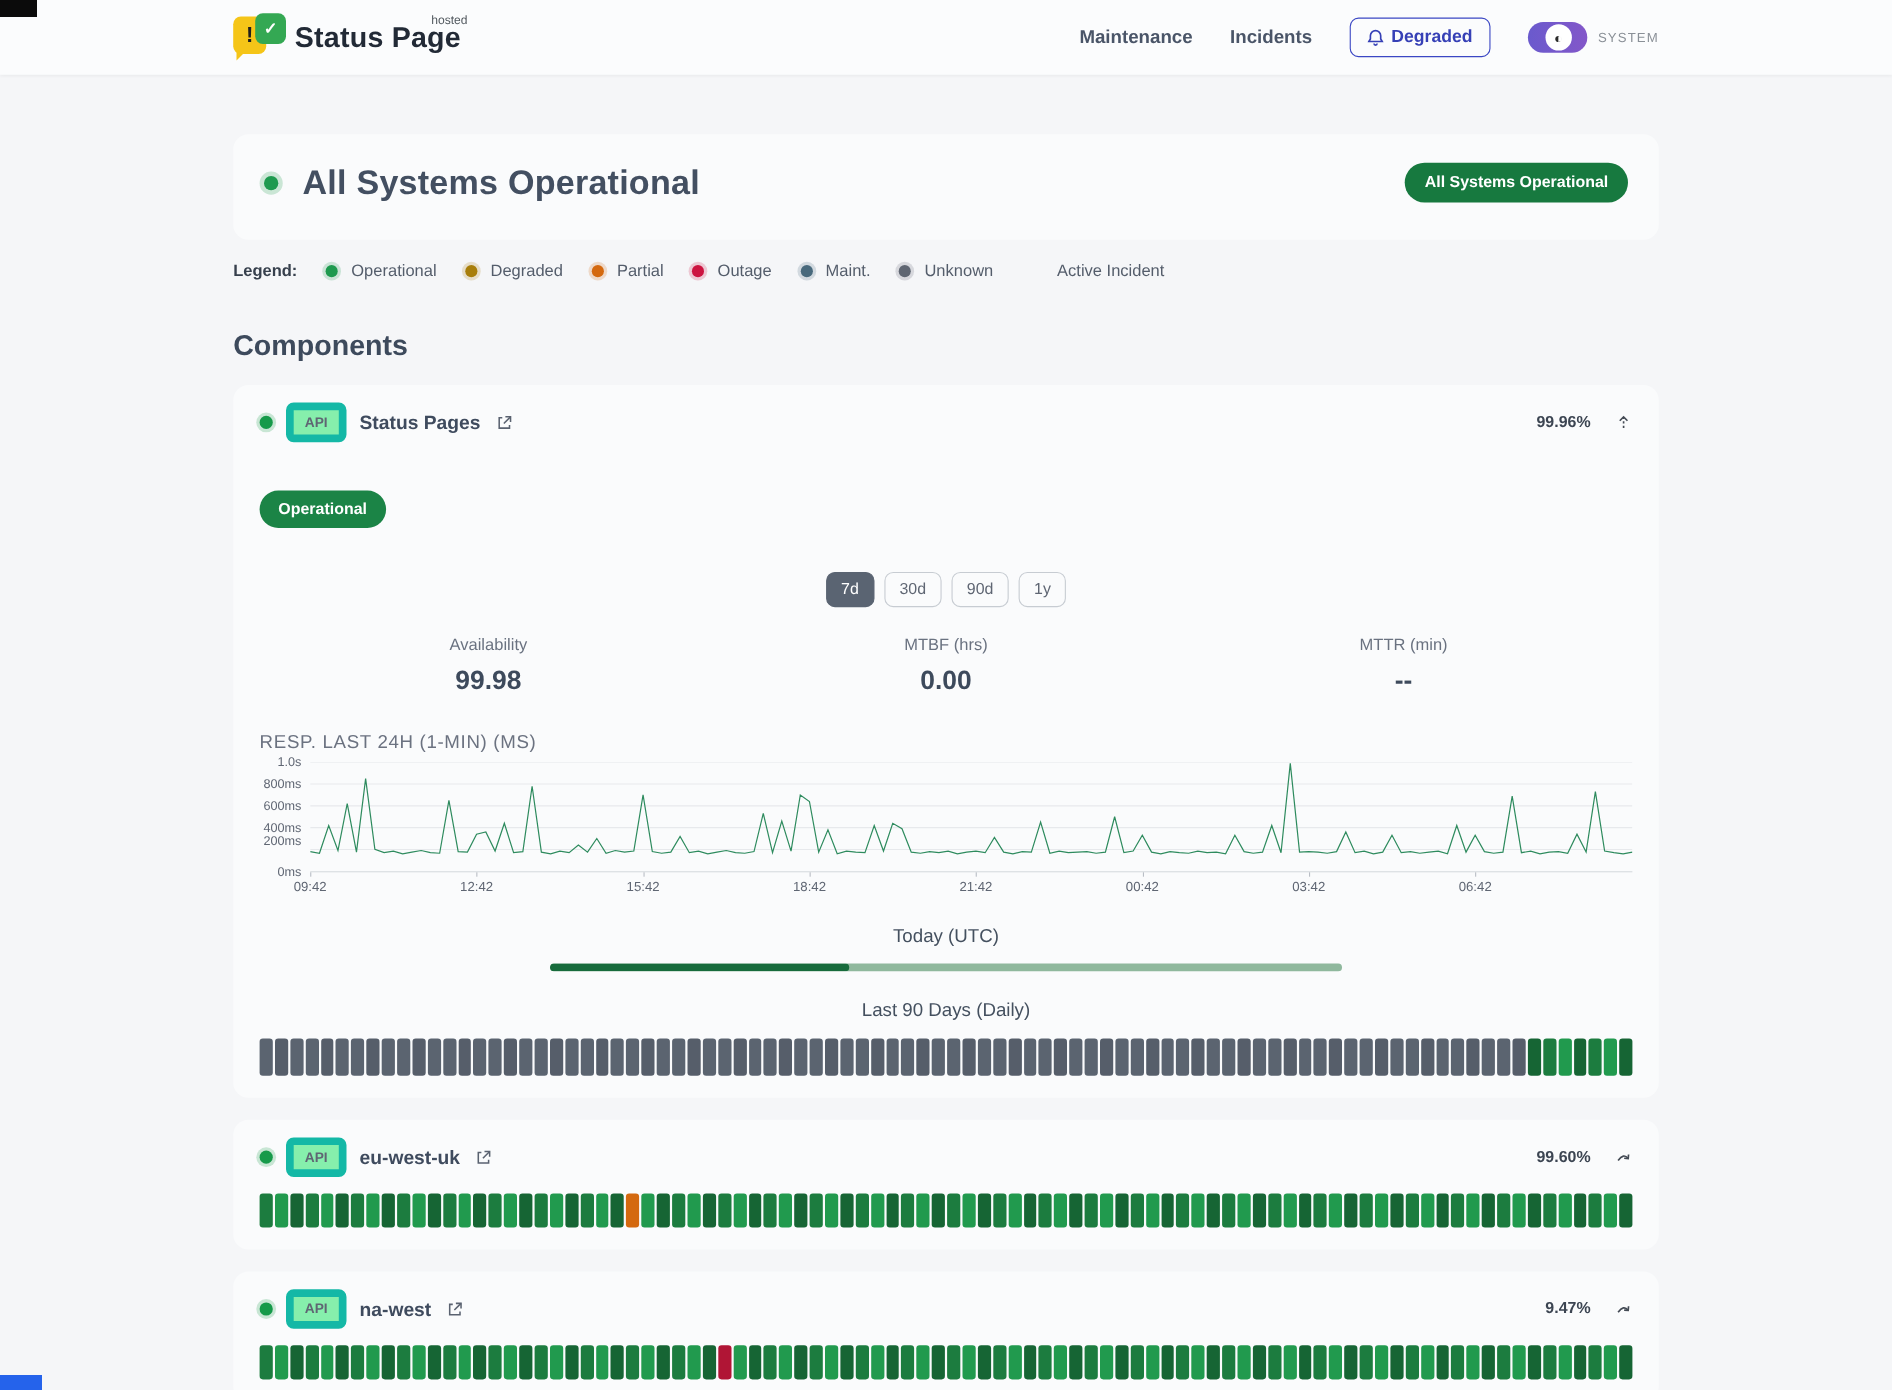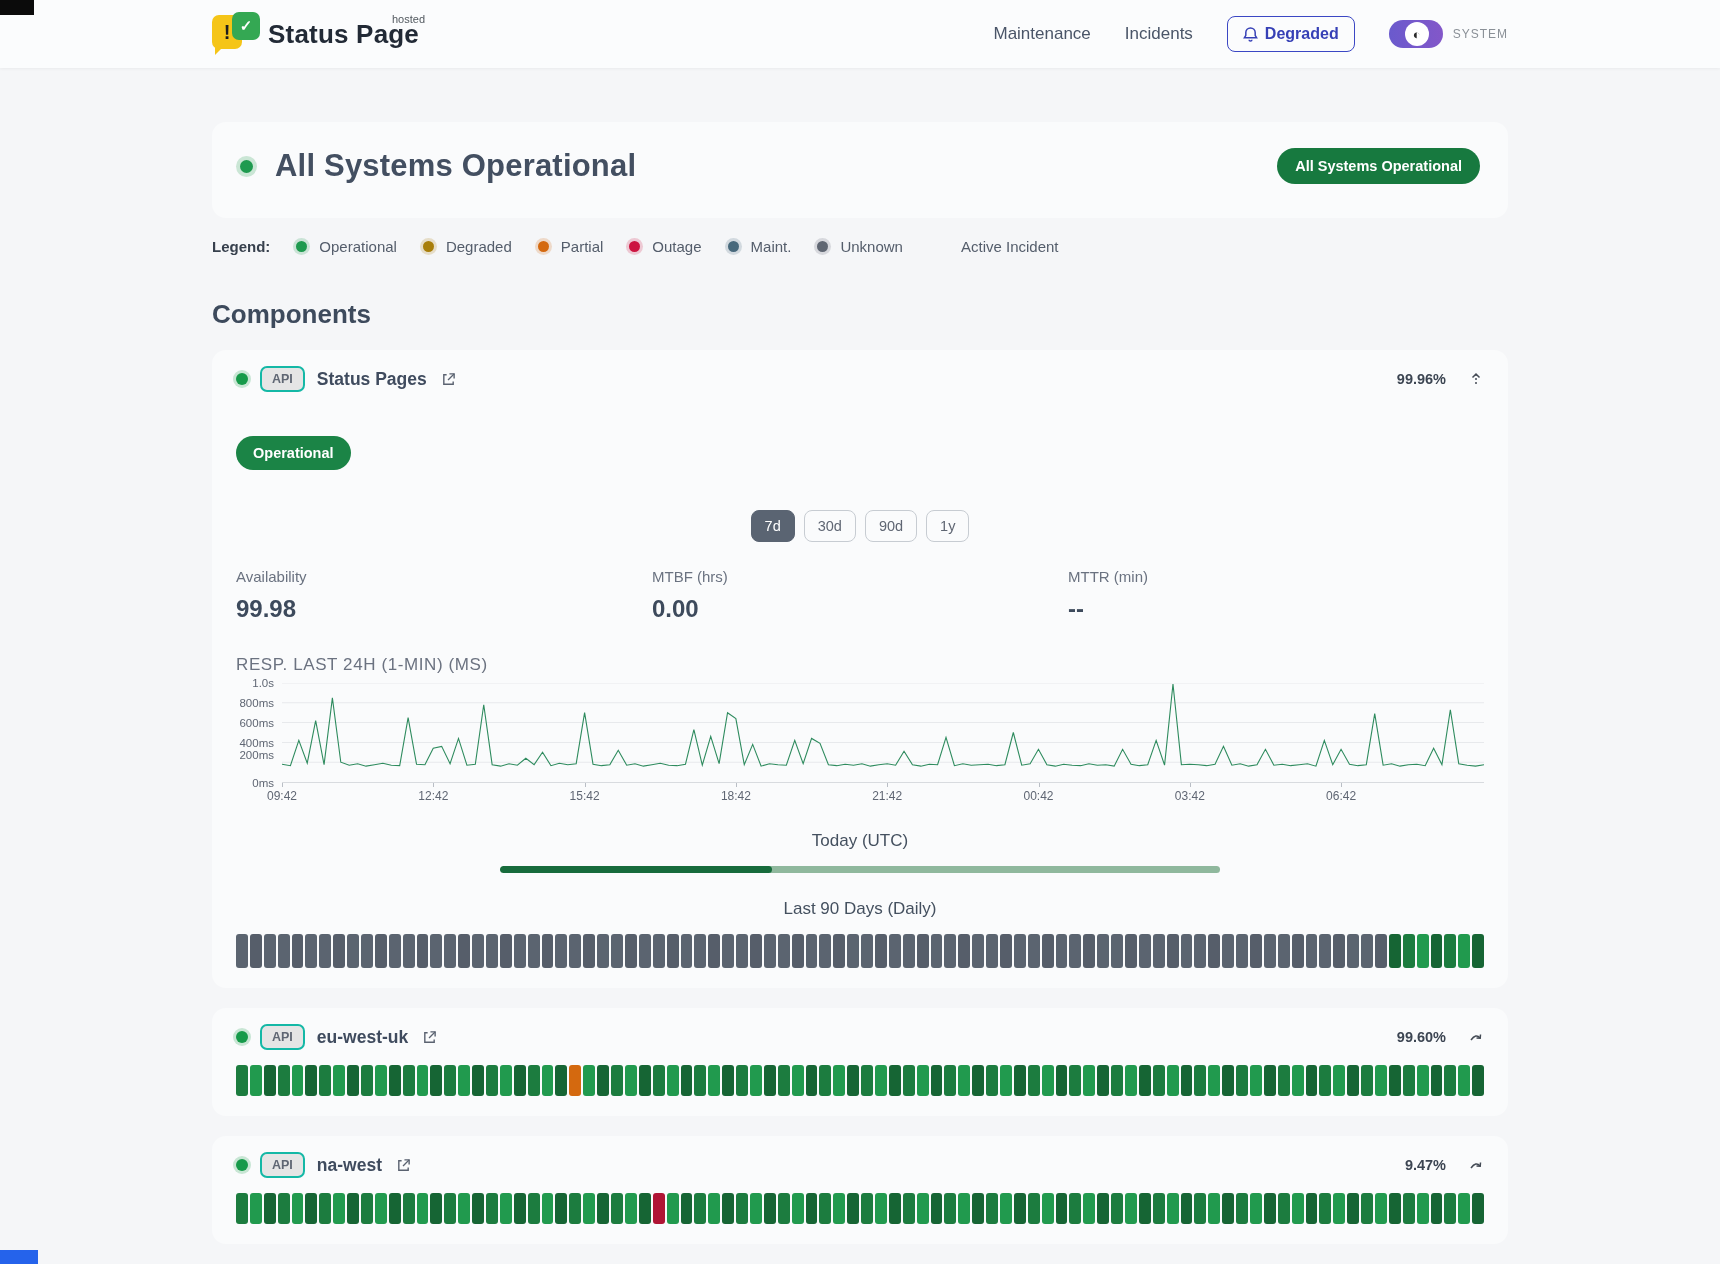--- a/index.html
+++ b/index.html
@@ -17,21 +17,21 @@
     background:#f5c518; border-radius:7px; display:flex; align-items:center; justify-content:center;
     font-weight:bold; font-size:20px; color:#1d1d1d; }
   .bubble-tail { position:absolute; left:3px; top:33px; width:0; height:0;
     border-left:10px solid #f5c518; border-bottom:10px solid transparent; }
   .bubble-green { position:absolute; left:20px; top:0; width:28px; height:28px;
     background:#34a853; border-radius:7px; display:flex; align-items:center; justify-content:center;
     color:#fff; font-size:15px; font-weight:bold; }
   .brand-text { font-size:26px; font-weight:bold; color:#222a36; letter-spacing:.2px; }
   .brand-hosted { position:absolute; top:-6px; right:-6px; font-size:11px; color:#52595f; font-weight:normal; }
   .nav { margin-left:auto; display:flex; align-items:center; gap:34px; }
-  .nav-link { font-size:17px; color:#4a5568; cursor:pointer; }
+  .nav-link { font-size:17px; color:#4a5568; cursor:pointer;font-weight:bold; }
   .subscribe-btn { display:flex; align-items:center; gap:7px; border:1.5px solid #3b47c4;
     color:#3640b6; font-weight:bold; font-size:16px; border-radius:8px; padding:8px 15px;
     background:#fbfcfd; cursor:pointer; }
   .theme-wrap { display:flex; align-items:center; gap:10px; }
   .toggle { width:54px; height:28px; border-radius:14px;
     background:linear-gradient(90deg,#6a5acd,#8357c9); position:relative; cursor:pointer; }
   .toggle-knob { position:absolute; left:16px; top:2px; width:24px; height:24px; border-radius:50%;
     background:#fff; display:flex; align-items:center; justify-content:center;
     font-size:13px; color:#2b2b2b; }
   .theme-label { font-size:12px; letter-spacing:1px; color:#8a9097; }
@@ -54,37 +54,37 @@
   .legend-dot { width:11px; height:11px; border-radius:50%; }
   .legend-active { margin-left:32px; color:#545d6b; }
   .legend-note { margin-top:14px; font-size:14.5px; color:#6a7280; }
 
   
   .components-heading { margin-top:44px; font-size:26px; font-weight:bold; color:#3d4а5c; color:#3d4a5c; }
   .card { background:#fafbfc; border-radius:14px; margin-top:20px; padding:16px 24px 20px 24px; }
   .comp-row { display:flex; align-items:center; gap:12px; }
   .comp-dot { width:12px; height:12px; border-radius:50%; background:#169a4a;
     box-shadow:0 0 0 3px rgba(22,154,74,.22); }
-  .comp-tag { background:#e5e5e5; border:2px solid #14b8a6; color:#5f6673; font-size:12.5px;
+  .comp-tag { background:#86efac; border:7px solid #14b8a6; color:#5f6673; font-size:12.5px;
     font-weight:bold; border-radius:7px; padding:4px 10px; }
   .comp-name { font-size:17.5px; font-weight:bold; color:#3f4b5e; }
   .ext-icon { width:15px; height:15px; margin-left:2px; cursor:pointer; }
   .comp-pct { margin-left:auto; font-size:14.5px; color:#3c4552;font-weight:bold; }
   .collapse-icon { width:16px; height:16px; margin-left:10px; cursor:pointer; color:#444; }
 
   .op-badge { display:inline-block; margin-top:44px; background:#1b8446; color:#fff;
     font-weight:bold; font-size:14.5px; border-radius:999px; padding:9px 17px; }
 
   .range-row { display:flex; justify-content:center; gap:9px; margin-top:40px; }
   .range-btn { font-size:14.5px; color:#5f6673; background:transparent; border:1px solid #c7ccd2;
     border-radius:8px; padding:7px 13px; cursor:pointer; }
   .range-btn.active { background:#5a6472; border-color:#5a6472; color:#fff; }
 
   .stats-row { display:flex; margin-top:26px; }
-  .stat { flex:1; }
+  .stat { flex:1; text-align:center; }
   .stat-label { font-size:15px; color:#6a7280; }
   .stat-value { margin-top:10px; font-size:24px; font-weight:bold; color:#3d4a5c; }
 
   .chart-wrap { margin-top:32px; }
   .chart-title { font-size:17px; color:#6b7280; letter-spacing:.6px; }
   .chart-grid { display:flex; margin-top:8px; }
   .y-axis { width:46px; position:relative; height:100px; }
   .y-tick { position:absolute; right:8px; transform:translateY(-50%); font-size:11.5px; color:#5f6673; }
   .plot { flex:1; position:relative; height:100px; border-bottom:1px solid #d8dbdf; }
   .plot svg { position:absolute; inset:0; width:100%; height:100%; }

